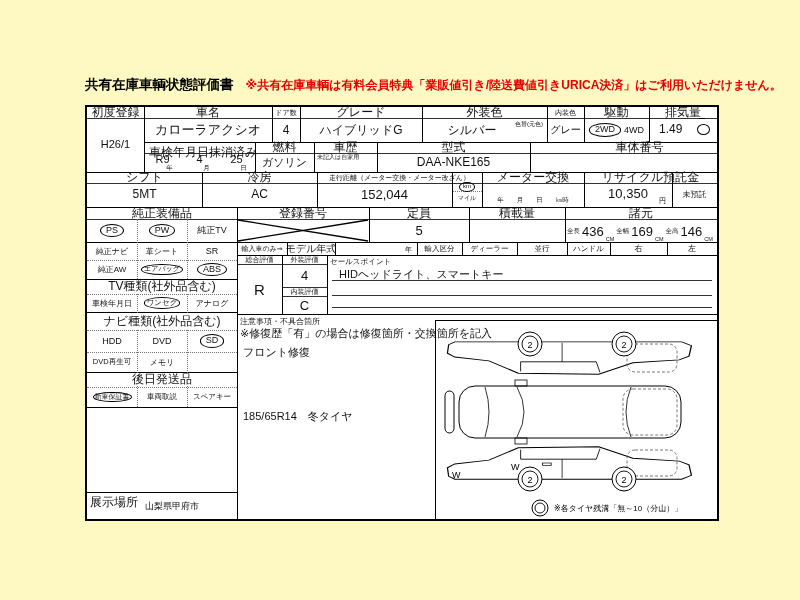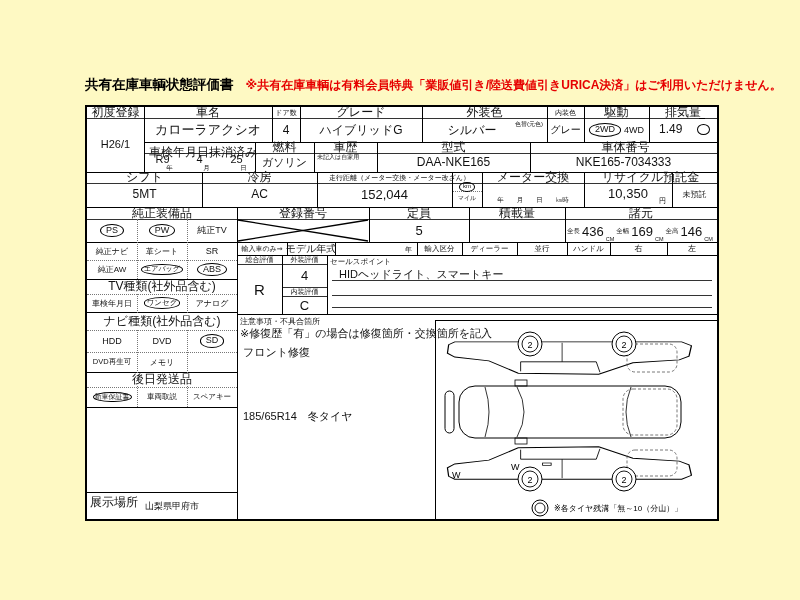--- a/index.html
+++ b/index.html
@@ -131,22 +131,21 @@
       <span class="c t65" style="flex:1;padding-left:14px">年</span>
       <span class="c t65" style="flex:1;padding-left:14px">月</span>
       <span class="c t65" style="flex:1;padding-left:14px">日</span>
     </div>
     <div class="abs c lb" style="left:168px;top:35px;width:59px;height:11px">燃料</div>
     <div class="abs c b t11 nw" style="left:168px;top:46px;width:59px;height:18px">ガソリン</div>
     <div class="abs c lb" style="left:227px;top:35px;width:63px;height:11px">車歴</div>
     <div class="abs nw" style="left:230px;top:46px;font-size:6px">未記入は自家用</div>
     <div class="abs c lb" style="left:290px;top:35px;width:153px;height:11px">型式</div>
     <div class="abs c b t12" style="left:290px;top:46px;width:153px;height:18px">DAA-NKE165</div>
-    <div class="abs c lb" style="left:429px;top:35px;width:219px;height:11px">車体番号</div>
-    <div class="abs c b t12" style="left:443px;top:46px;width:187px;height:18px">NKE165-7034333</div>
+    <div class="abs c lb" style="left:443px;top:35px;width:219px;height:11px">車体番号</div>
 
     <div class="abs c lb" style="left:0;top:65px;width:115px;height:11px">シフト</div>
     <div class="abs c b t12" style="left:0;top:76px;width:115px;height:22px">5MT</div>
     <div class="abs c lb" style="left:115px;top:65px;width:115px;height:11px">冷房</div>
     <div class="abs c b t12" style="left:115px;top:76px;width:115px;height:22px">AC</div>
     <div class="abs c lb nw" style="left:230px;top:65px;width:165px;height:11px;font-size:7px">走行距離（メーター交換・メーター改ざん）</div>
     <div class="abs c b t13" style="left:230px;top:76px;width:135px;height:22px">152,044</div>
     <div class="abs c" style="left:365px;top:76px;width:30px;height:8px">
       <span class="circ" style="font-size:6px;padding:0 3px">km</span>
     </div>

